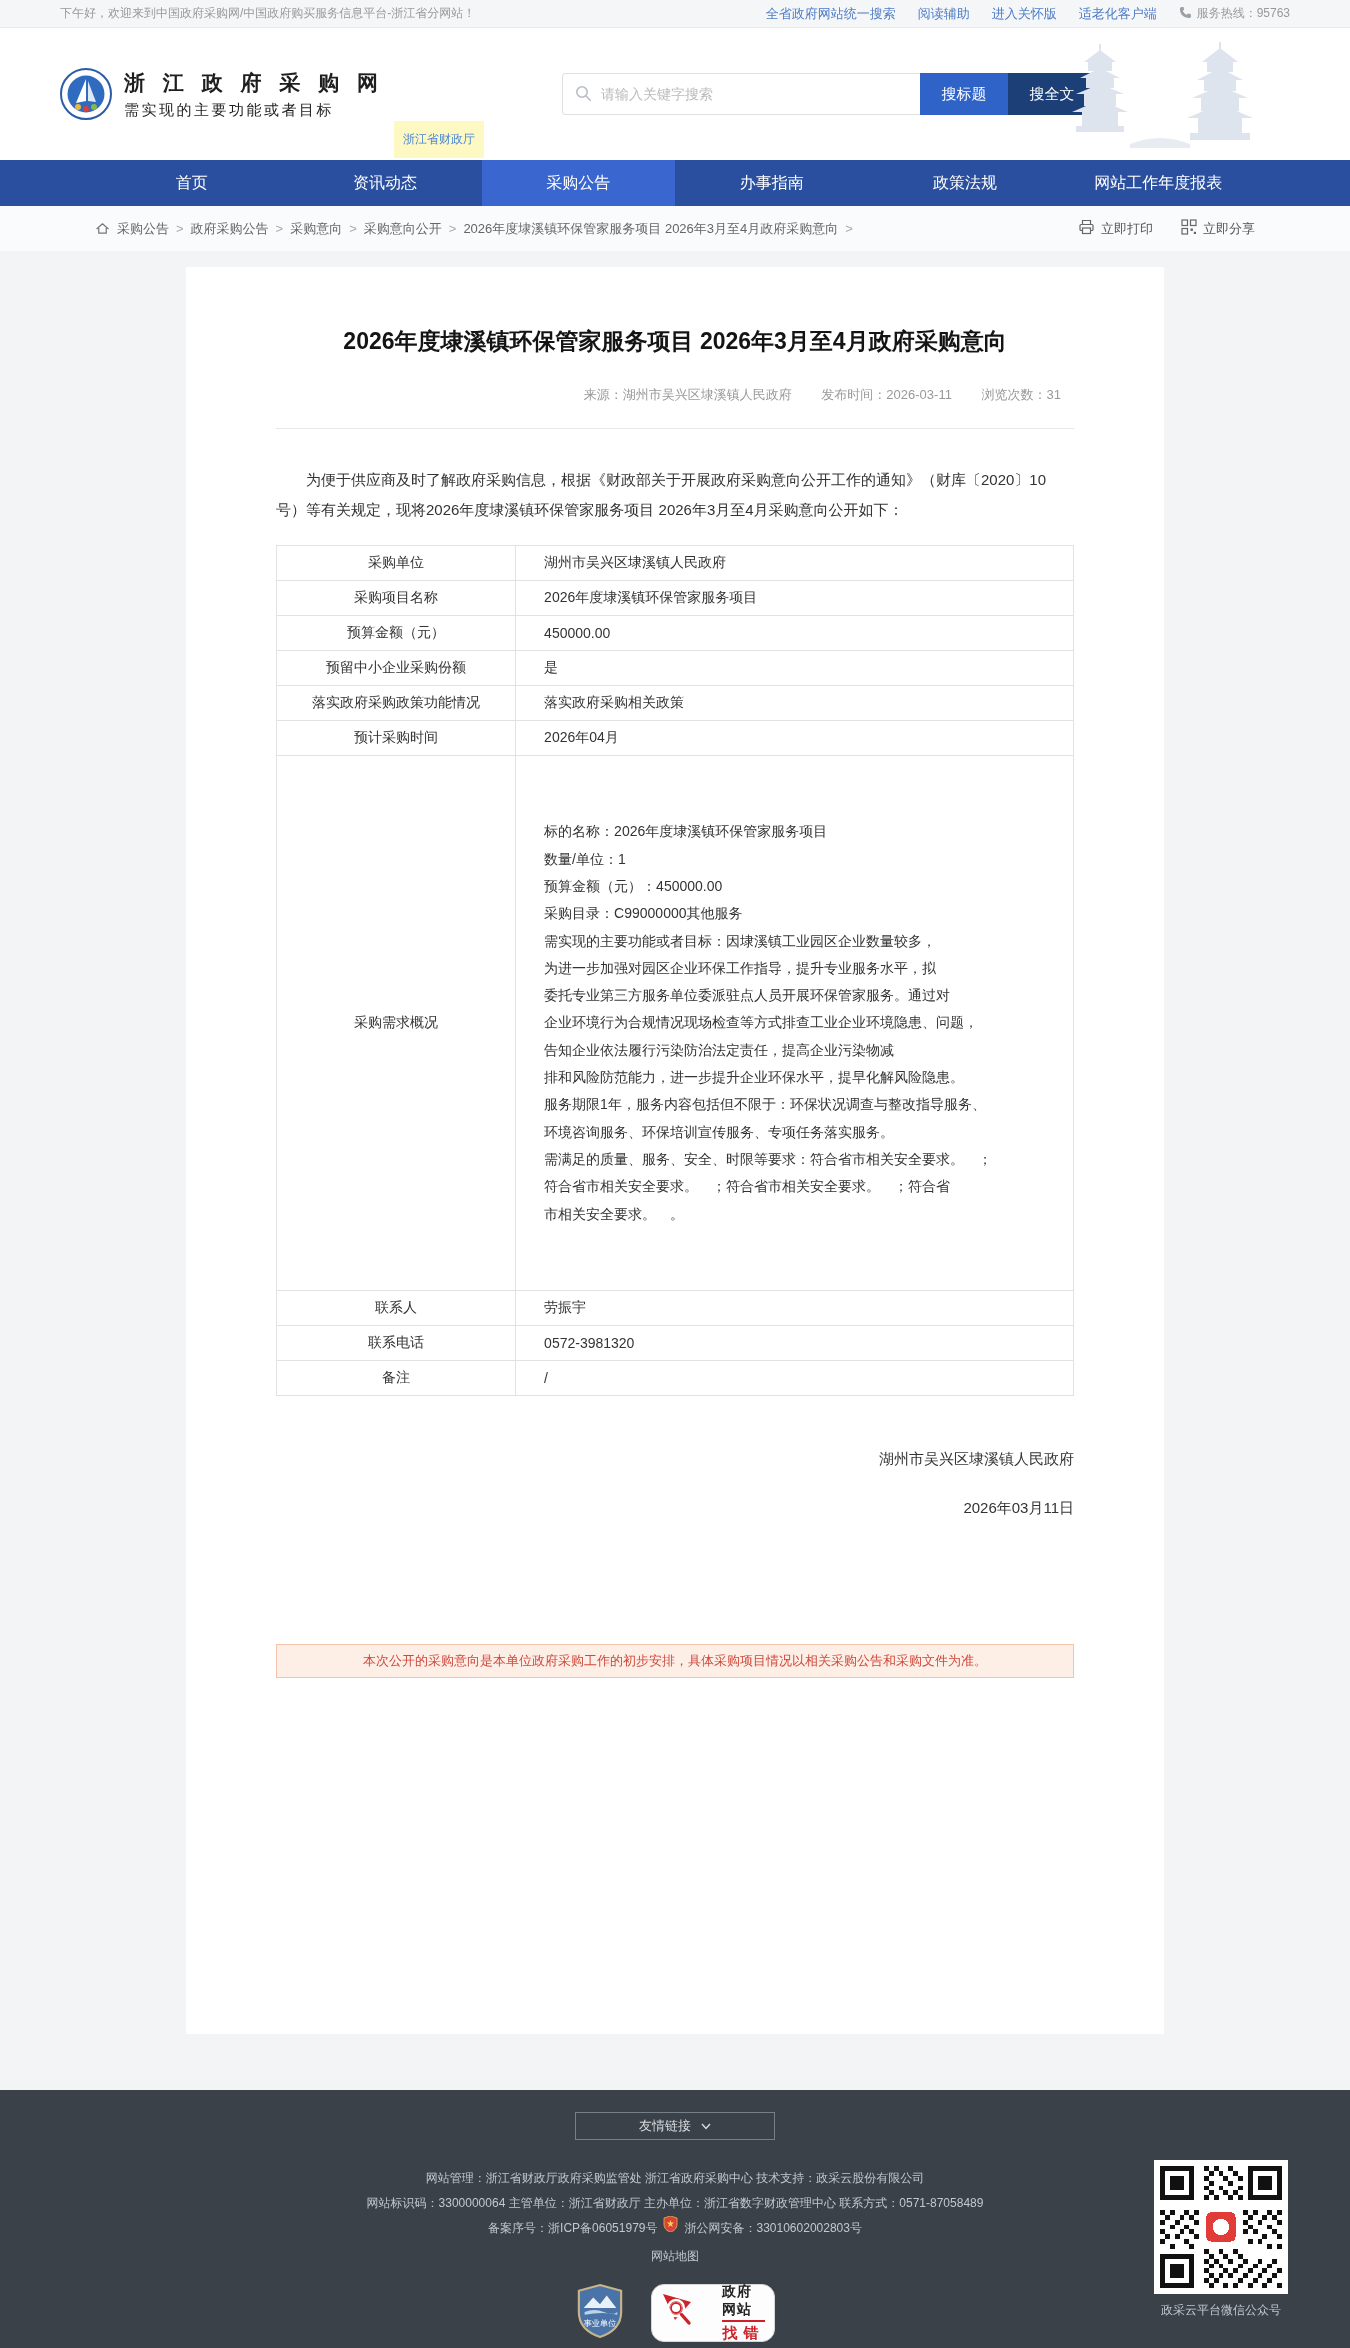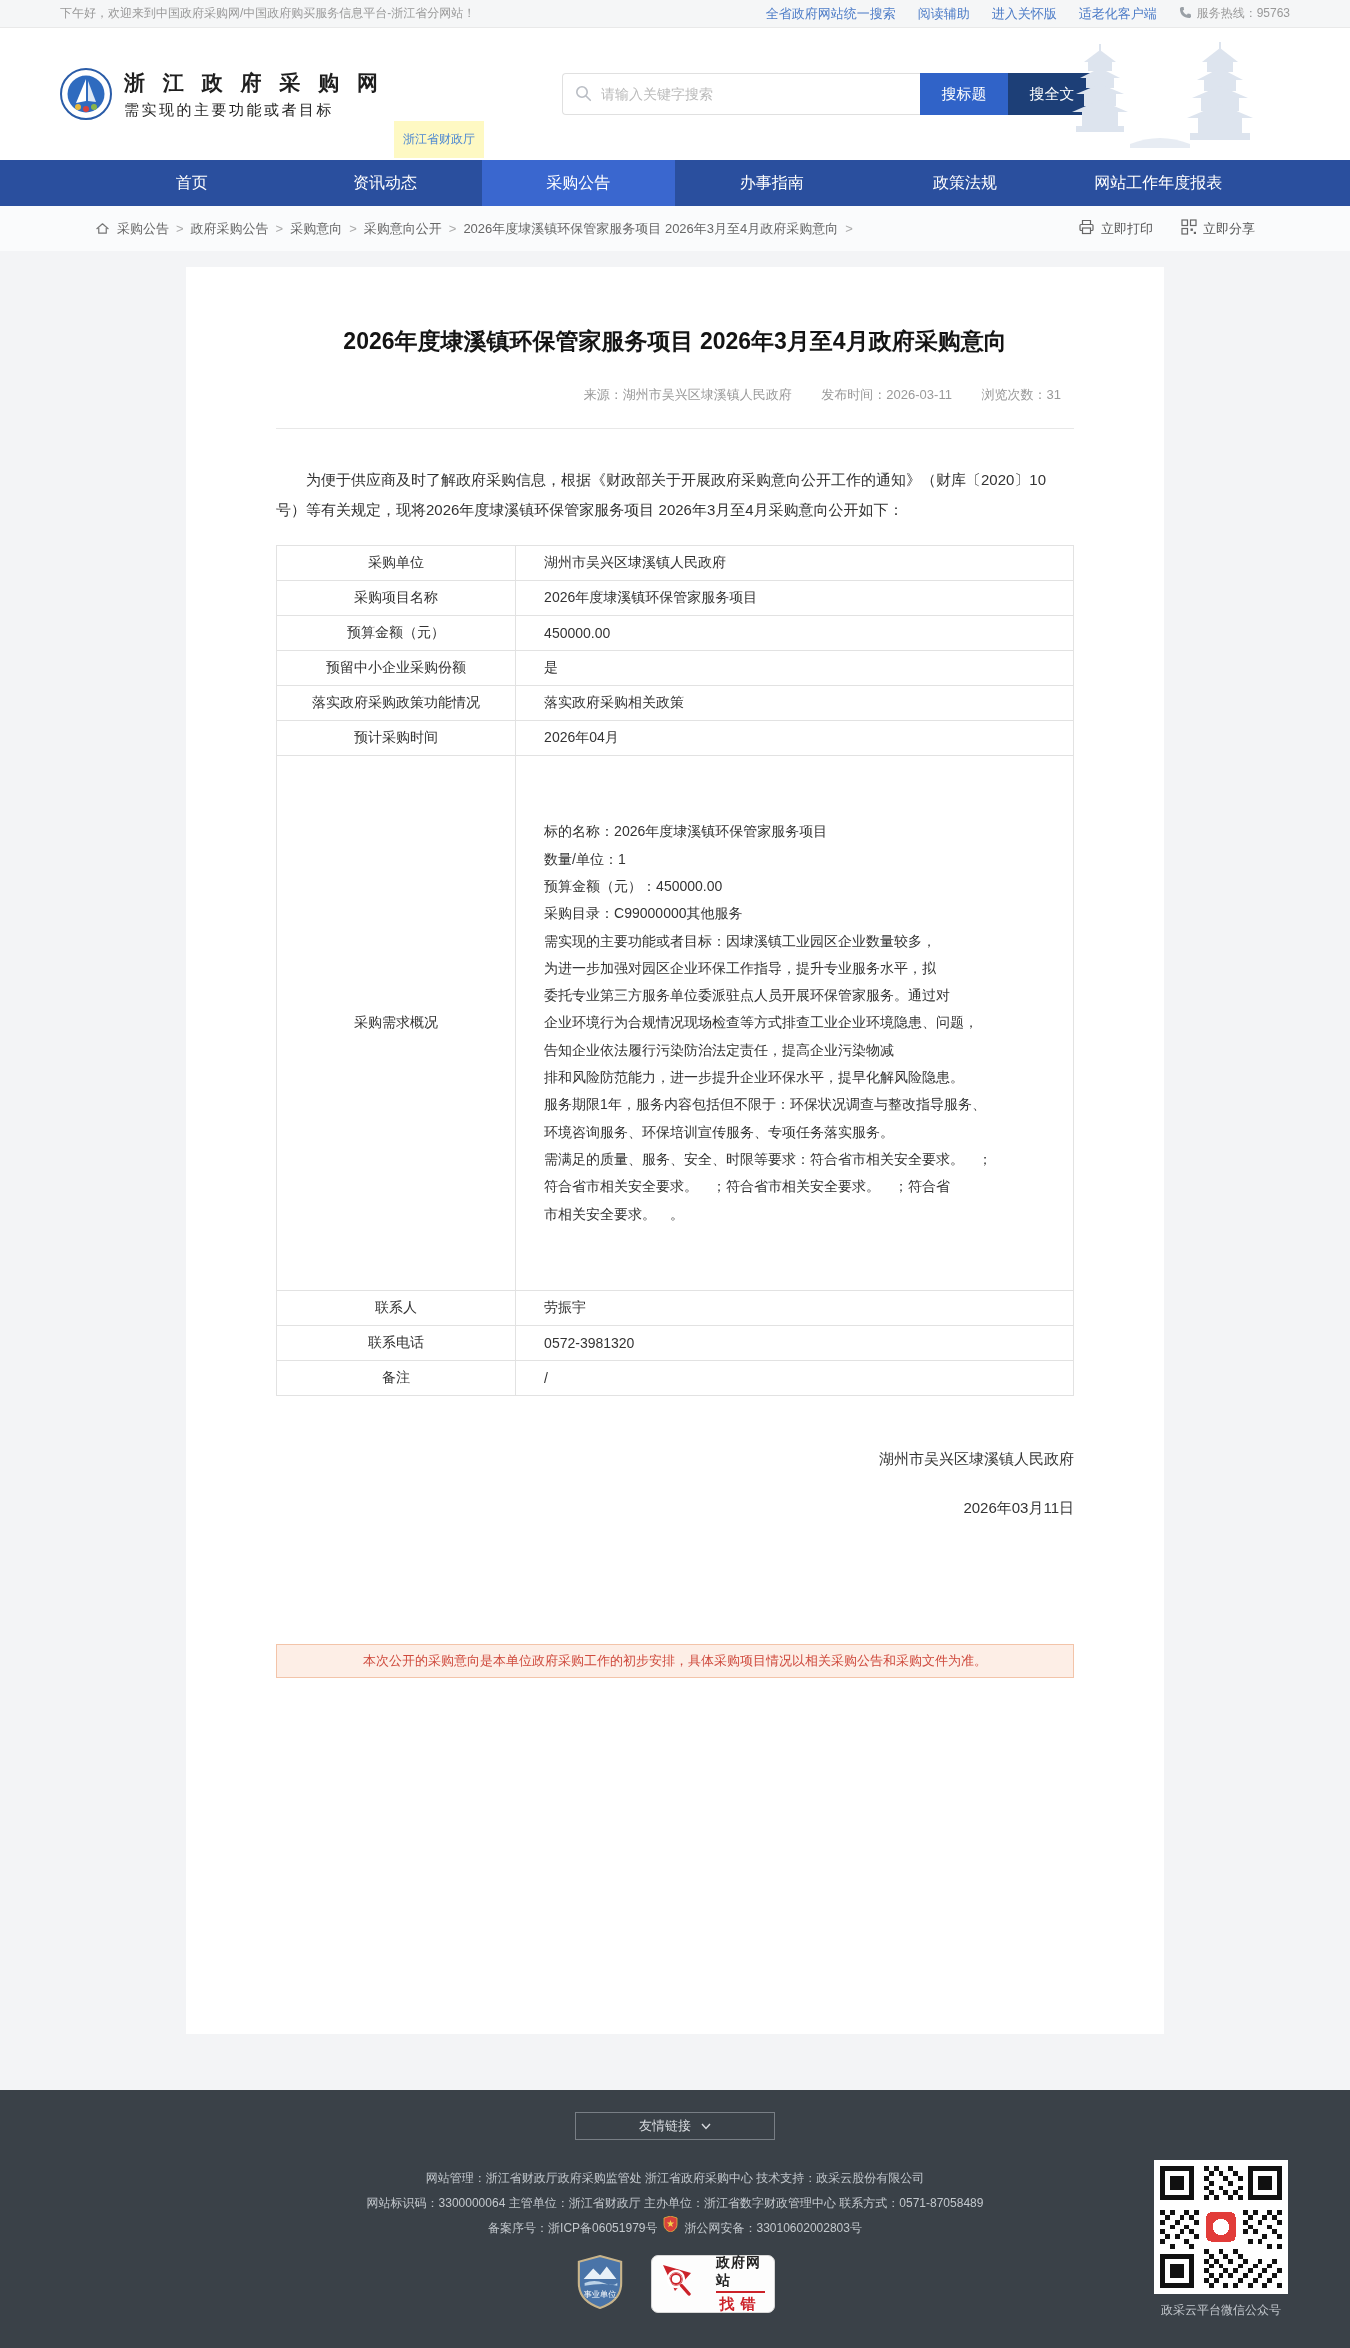--- a/index.html
+++ b/index.html
@@ -91,21 +91,21 @@
     justify-content: center; gap: 10px; cursor: pointer;
   }
   .footer-lines { margin-top: 26px; text-align: center; font-size: 12px; line-height: 2.1; color: #c3c8cd; }
   .footer-line3 { display: flex; align-items: flex-start; justify-content: center; gap: 6px; }
   .sitemap { display: inline-block; margin-top: 3px; cursor: pointer; color: #c3c8cd; font-size: 12px; }
   .sitemap-row { text-align: center; }
   .badges-row { display: flex; justify-content: center; align-items: center; gap: 26px; margin-top: 12px; }
   .shield-badge { cursor: pointer; }
   .error-badge {
     width: 124px; height: 58px; background: #fdfdfd; border: 1px solid #d7d7d7;
-    border-radius: 7px; display: flex; align-items: center; gap: 17px; padding: 0 9px; cursor: pointer;
+    border-radius: 13px; display: flex; align-items: center; gap: 23px; padding: 0 9px; cursor: pointer;
   }
   .error-badge-texts { display: flex; flex-direction: column; align-items: center; }
   .error-badge-top { font-size: 14px; font-weight: bold; color: #222; border-bottom: 2px solid #cc2229; padding-bottom: 1px; letter-spacing: 1px; }
   .error-badge-bottom { font-size: 15px; font-weight: bold; color: #cc2229; margin-top: 2px; letter-spacing: 6px; }
   .qr-block { position: absolute; right: 62px; top: 70px; text-align: center; }
   .qr-box { width: 134px; height: 134px; background: #fff; padding: 6px; }
   .qr-caption { margin-top: 8px; font-size: 12px; color: #c3c8cd; }
 </style>
 </head>
 <body>
@@ -314,20 +314,21 @@
     <div>网站管理：浙江省财政厅政府采购监管处 浙江省政府采购中心 技术支持：政采云股份有限公司</div>
     <div>网站标识码：3300000064 主管单位：浙江省财政厅 主办单位：浙江省数字财政管理中心 联系方式：0571-87058489</div>
     <div class="footer-line3">
       <span>备案序号：浙ICP备06051979号</span>
       <span><svg width="15" height="16" viewBox="0 0 15 16">
             <path d="M7.5 0 L14 2 V8 C14 12.5 11 15 7.5 16 C4 15 1 12.5 1 8 V2 Z" fill="#d8413c" stroke="#e8b93c" stroke-width="0.8"></path>
             <polygon points="7.5,4 8.4,6.6 11.2,6.6 9,8.3 9.8,11 7.5,9.4 5.2,11 6,8.3 3.8,6.6 6.6,6.6" fill="#f3d14a"></polygon>
           </svg></span>
       <span>浙公网安备：33010602002803号</span>
     </div>
+    <div class="sitemap-row"><span class="sitemap">网站地图</span></div>
   </div>
 
   <div class="badges-row">
     <span class="shield-badge">
       <svg width="50" height="58" viewBox="0 0 52 58">
         <path d="M26 2 L48 8 V30 C48 44 38 52 26 56 C14 52 4 44 4 30 V8 Z" fill="#4a74a8" stroke="#c9b48a" stroke-width="2.2"></path>
         <path d="M9 26 L19 15 L26 22 L33 13 L43 26 Z" fill="#e9f1f8"></path>
         <path d="M10 30 Q20 26 30 30 T44 30 L44 33 Q30 29 10 33 Z" fill="#bcd3e8"></path>
         <text x="26" y="45" text-anchor="middle" font-size="8.5" fill="#fff">事业单位</text>
       </svg>

